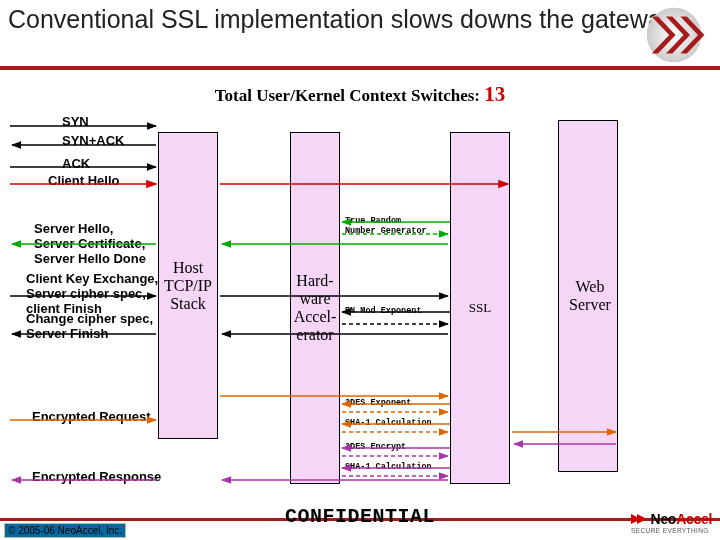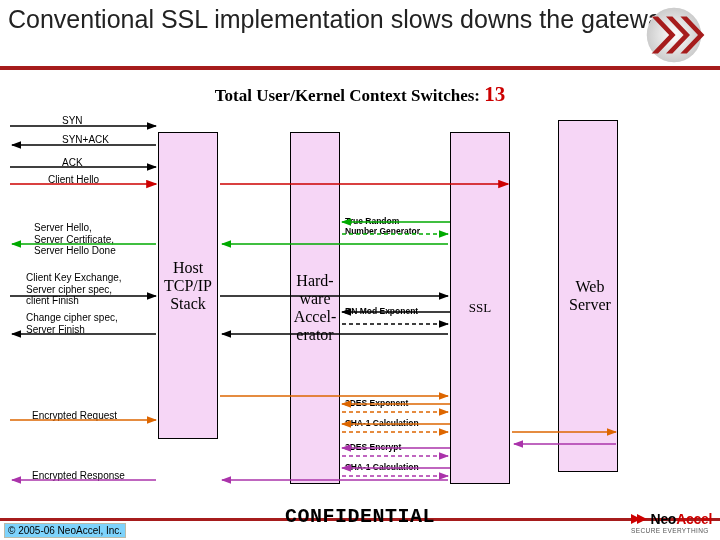--- a/index.html
+++ b/index.html
@@ -7,27 +7,27 @@
   .title-bar { position: absolute; left: 0; top: 0; width: 720px; height: 70px; background: #fff; border-bottom: 4px solid #a61c1c; }
   .title-bar h1 { font-weight: normal; font-size: 25px; color: #222; padding: 4px 8px 0 8px; line-height: 1.2; }
   .chevrons { position: absolute; right: 6px; top: 6px; width: 80px; height: 58px; }
   .chevrons svg { width: 100%; height: 100%; }
 
   .ctx { position: absolute; top: 82px; left: 0; width: 720px; text-align: center; font-family: "Times New Roman", serif; font-size: 17px; font-weight: bold; }
   .ctx .num { color: #c00; font-size: 21px; }
 
   .box { position: absolute; background: #f6d6f6; border: 1.2px solid #000; font-family: "Times New Roman", serif; font-size: 14px; text-align: center; display: flex; align-items: center; justify-content: center; padding: 4px; }
 
-  .msg { position: absolute; font-family: Verdana, sans-serif; font-size: 10px; font-weight: normal; line-height: 1.15; white-space: nowrap; }
-  .hwlabel { position: absolute; font-family: Liberation Sans, sans-serif; font-size: 8.5px; font-weight: bold; white-space: nowrap; }
+  .msg { position: absolute; font-family: Verdana, sans-serif; font-size: 13px; font-weight: bold; line-height: 1.15; white-space: nowrap; }
+  .hwlabel { position: absolute; font-family: Liberation Mono, monospace; font-size: 8.5px; font-weight: bold; white-space: nowrap; }
 
   svg.arrows { position: absolute; left: 0; top: 0; width: 720px; height: 540px; pointer-events: none; }
 
   .footer-bar { position: absolute; left: 0; bottom: 0; width: 720px; height: 22px; border-top: 3px solid #a61c1c; }
-  .copyright { position: absolute; left: 4px; bottom: 2px; font-size: 10px; background: #7dd3fc; padding: 1px 3px; border: 1px solid #bba; }
+  .copyright { position: absolute; left: 4px; bottom: 2px; font-size: 10px; background: #0369a1; padding: 1px 3px; border: 1px solid #bba; }
   .confidential { position: absolute; width: 720px; left: 0; bottom: 12px; text-align: center; font-family: Liberation Mono, monospace; font-weight: 900; font-size: 20px; letter-spacing: 0.5px; }
   .logo { position: absolute; right: 8px; bottom: 6px; font-family: Arial, sans-serif; }
   .logo .brand { font-size: 14px; font-weight: bold; letter-spacing: -0.3px; }
   .logo .brand .neo { color: #000; }
   .logo .brand .accel { color: #c00; }
   .logo .tag { font-size: 6.5px; color: #555; letter-spacing: 0.4px; }
 </style>
 </head>
 <body>
 

